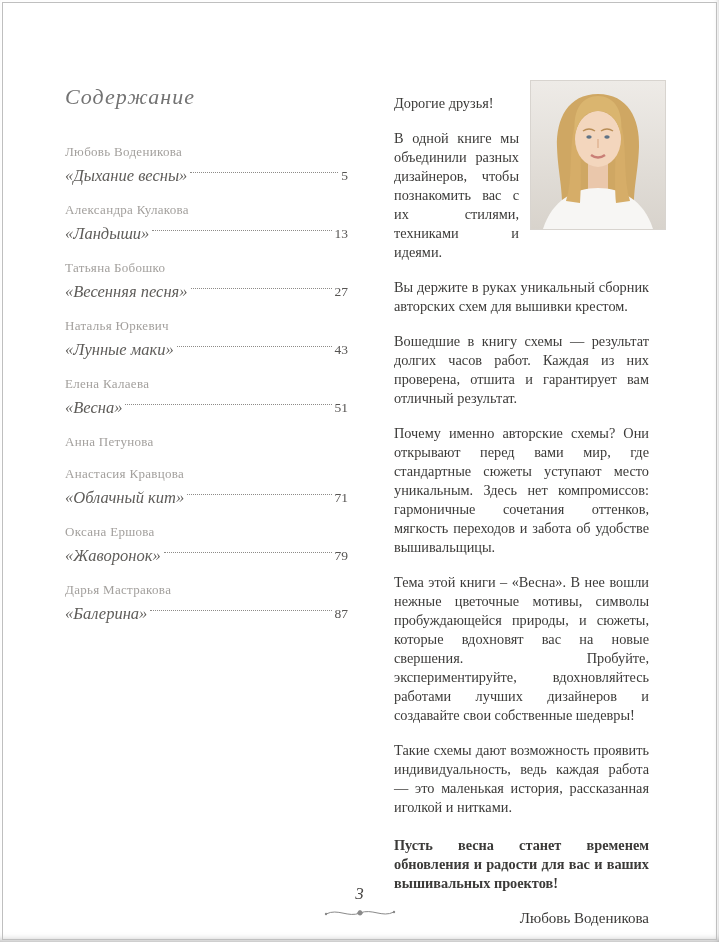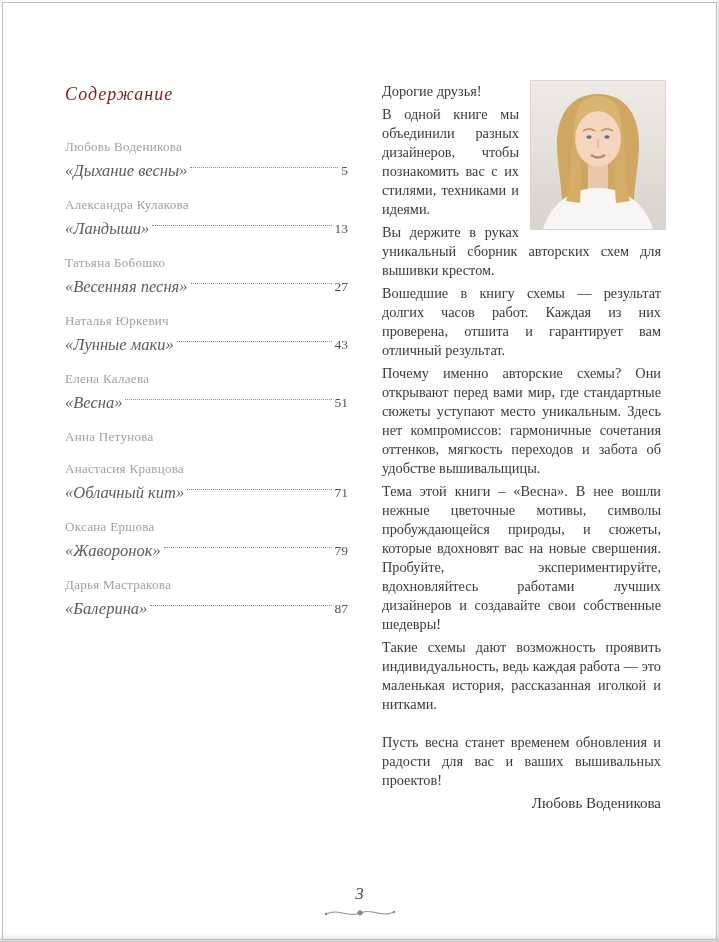--- a/index.html
+++ b/index.html
@@ -22,24 +22,24 @@
   }
 
   
   .toc {
     position: absolute;
     left: 65px;
     top: 84px;
     width: 283px;
   }
   .toc-title {
-    font-size: 18px;
+    font-size: 22px;
     font-weight: normal;
     font-style: italic;
-    color: #7f1d1d;
+    color: #737373;
     letter-spacing: 1px;
     margin-bottom: 34px;
   }
   .toc-entry { margin-bottom: 16px; }
   .toc-author {
     font-size: 13px;
     color: #a3a09d;
     letter-spacing: .3px;
     margin-bottom: 6px;
   }
@@ -66,23 +66,23 @@
   .letter {
     position: absolute;
     left: 378px;
     top: 78px;
     width: 287px;
     font-size: 14.3px;
     line-height: 1.33;
     color: #3b3a38;
     text-align: justify;
   }
-  .letter p { margin: 4px; }
+  .letter p { margin: 16px; }
   .salutation { margin-bottom: 19px; text-align: left; }
-  .gap-top { margin-top: 19px !important; }
+  .gap-top { margin-top: 19px !important; font-weight: bold; }
   .signature {
     margin-top: 26px;
     text-align: right;
     font-size: 15px;
     color: #3b3a38;
   }
   .photo {
     float: right;
     width: 134px;
     height: 148px;

